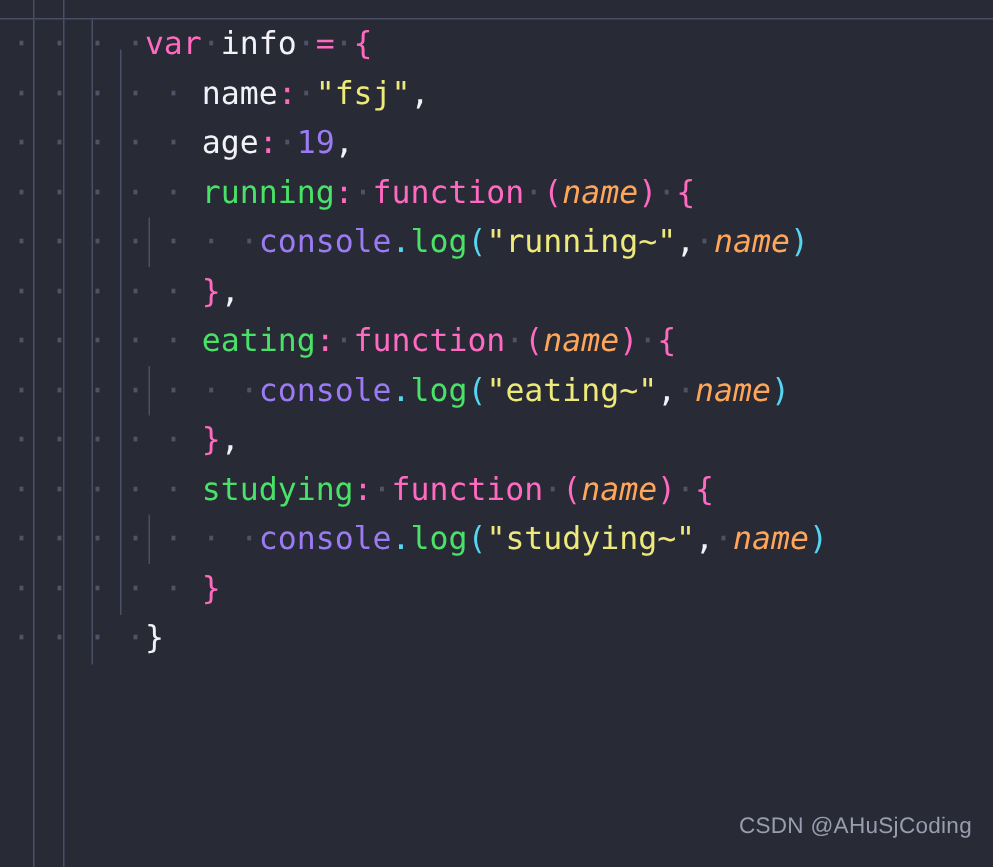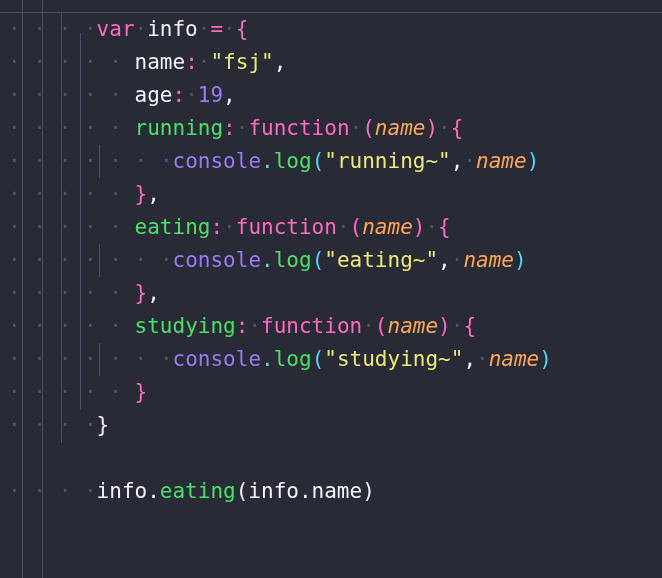--- a/index.html
+++ b/index.html
@@ -126,19 +126,19 @@
 
     <div class="line"><span class="ws">·<span style="opacity:0">&nbsp;</span>·<span style="opacity:0">&nbsp;</span>·<span style="opacity:0">&nbsp;</span>·<span style="opacity:0">&nbsp;</span>·<span style="opacity:0">&nbsp;</span>·<span style="opacity:0">&nbsp;</span>·</span><span class="t-object">console</span><span class="t-dot">.</span><span class="t-fn">log</span><span class="t-paren">(</span><span class="t-string">"studying~"</span><span class="t-white">,</span><span class="ws">·</span><span class="t-param">name</span><span class="t-paren">)</span></div>
 
     <div class="line"><span class="ws">·<span style="opacity:0">&nbsp;</span>·<span style="opacity:0">&nbsp;</span>·<span style="opacity:0">&nbsp;</span>·<span style="opacity:0">&nbsp;</span>·<span style="opacity:0">&nbsp;</span></span><span class="t-punct">}</span></div>
 
     <div class="line"><span class="ws">·<span style="opacity:0">&nbsp;</span>·<span style="opacity:0">&nbsp;</span>·<span style="opacity:0">&nbsp;</span>·</span><span class="t-white">}</span></div>
 
     <div class="line">&nbsp;</div>
 
 
-    <div class="line"><span class="ws">·<span style="opacity:0">&nbsp;</span>·<span style="opacity:0">&nbsp;</span>·<span style="opacity:0">&nbsp;</span>·</span><span class="t-white">info</span><span class="t-white">.</span><span class="t-method">eating</span><span class="t-white">(</span><span class="t-white">info.name</span><span class="t-white">)</span></div>
 
 
   </div>
 
+  <div class="watermark">CSDN @AHuSjCoding</div>
 
 </div>
 
 </body></html>

